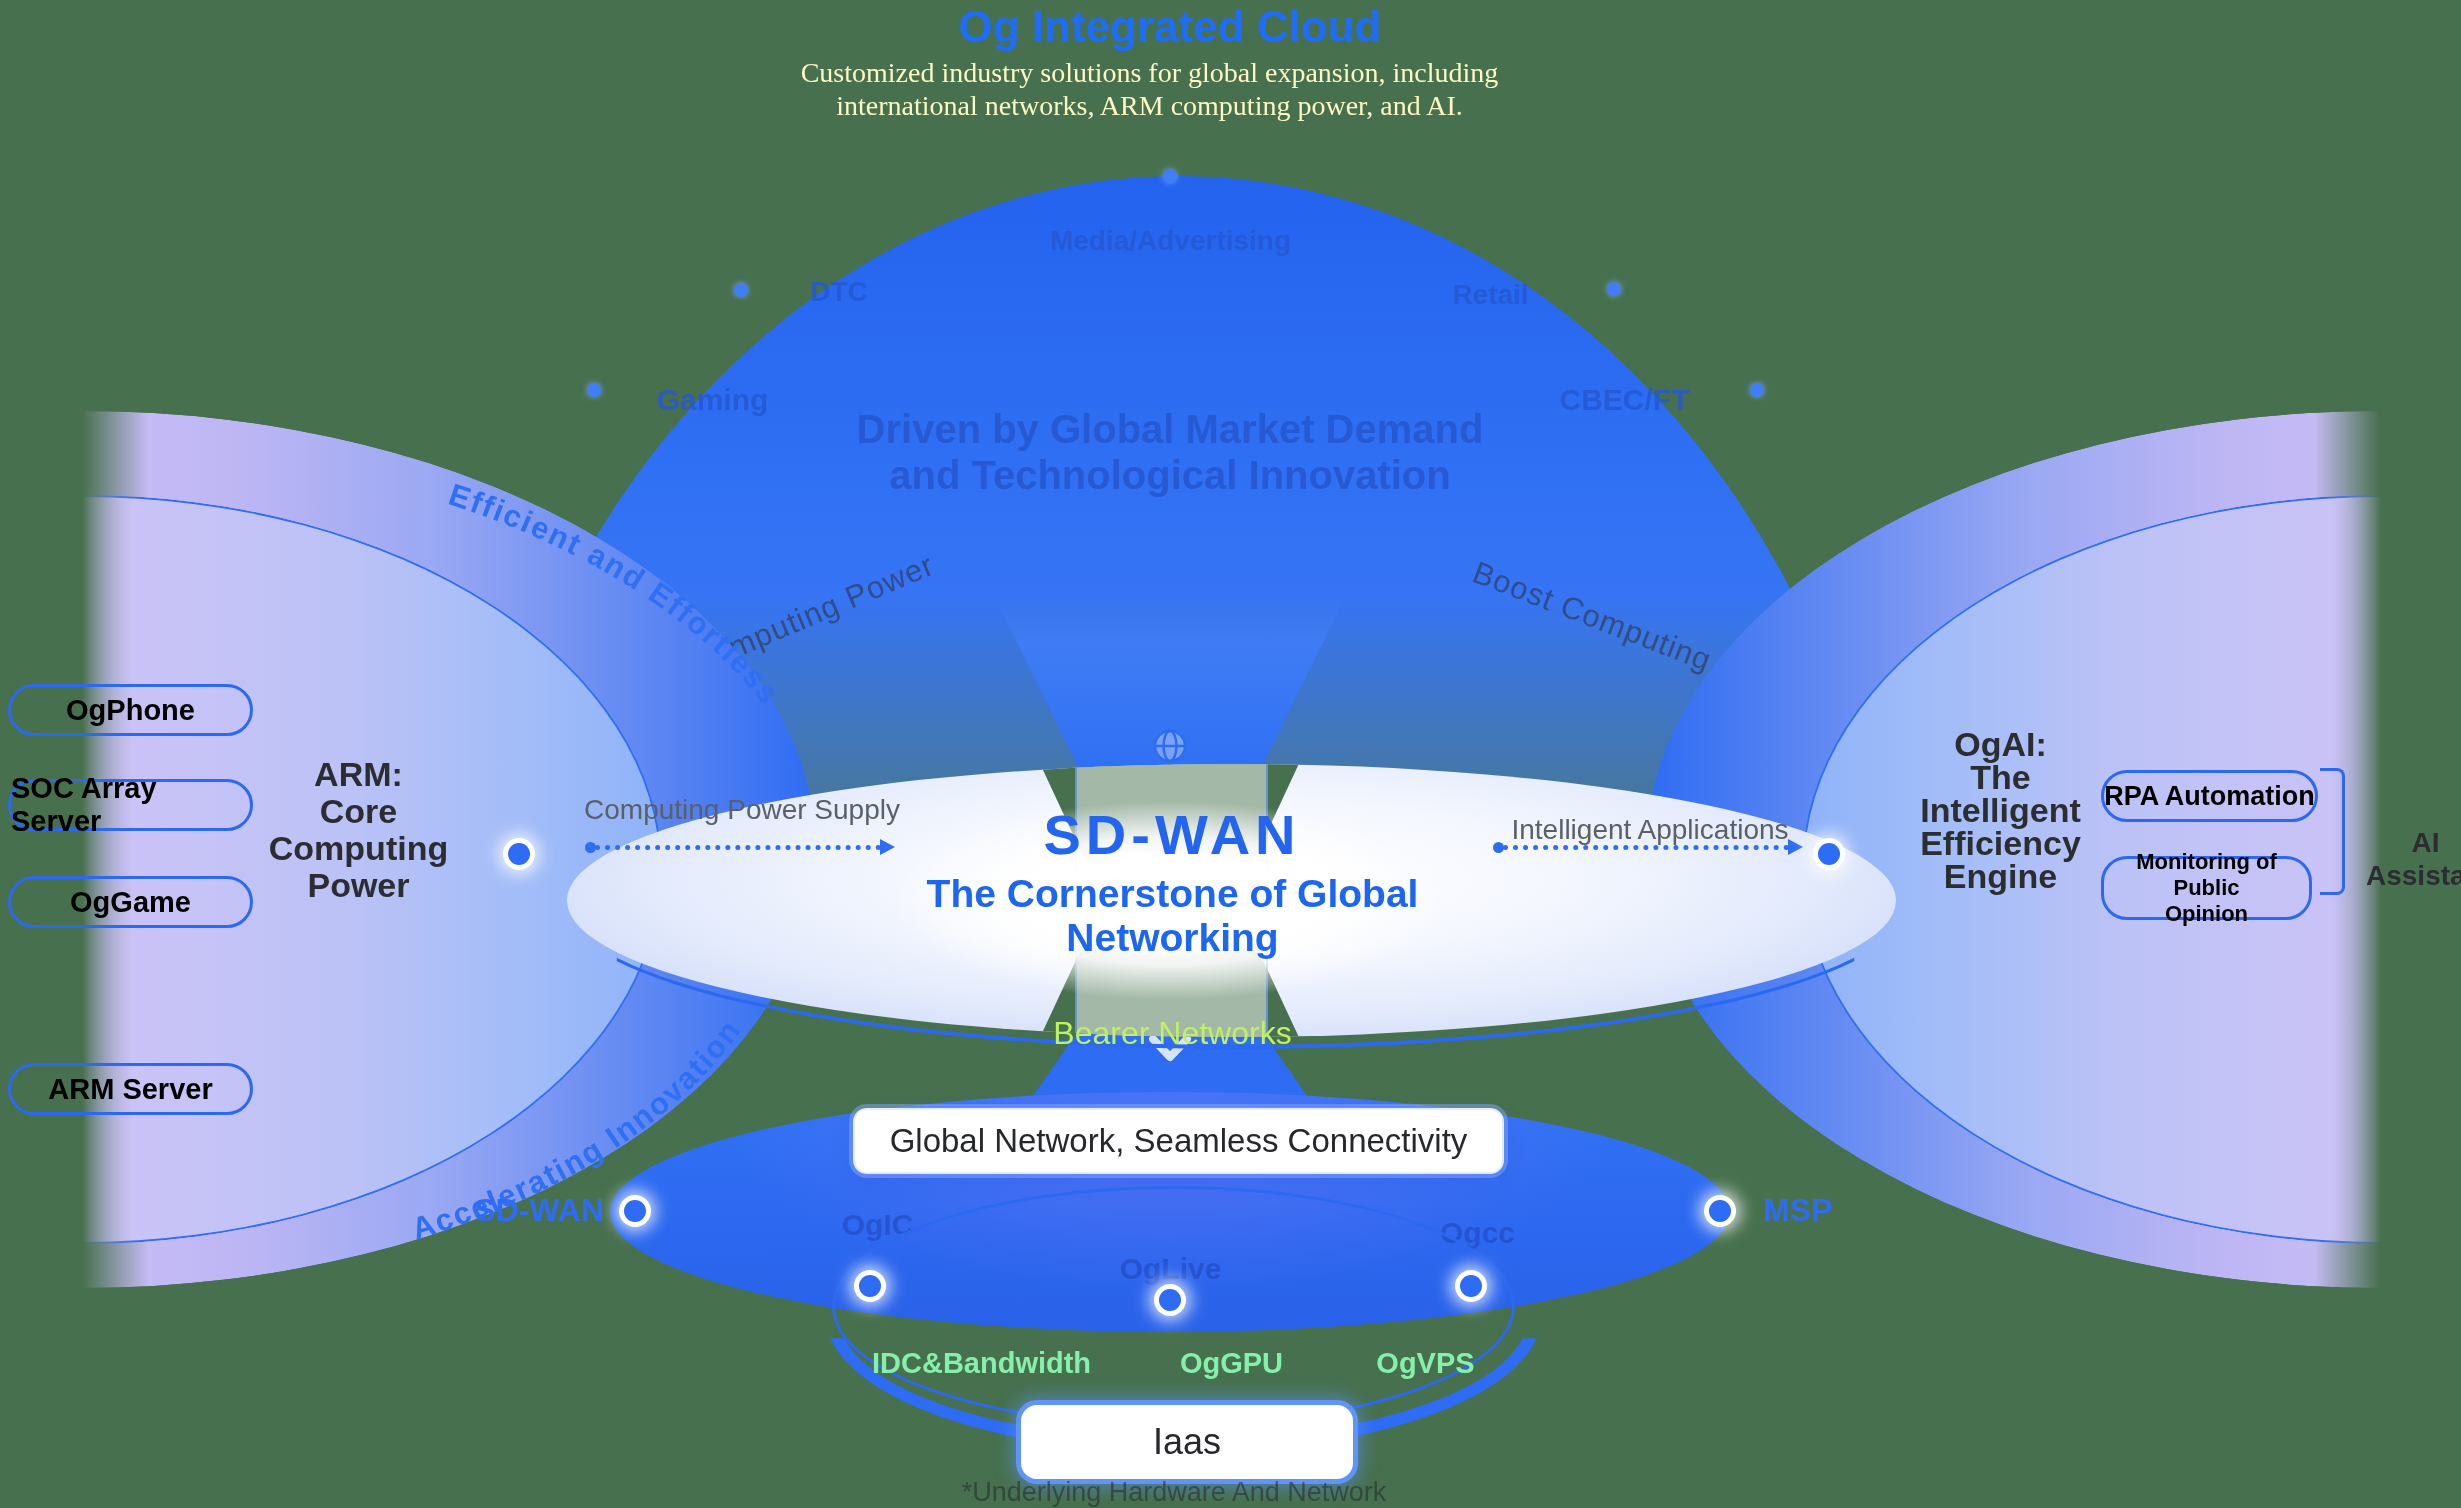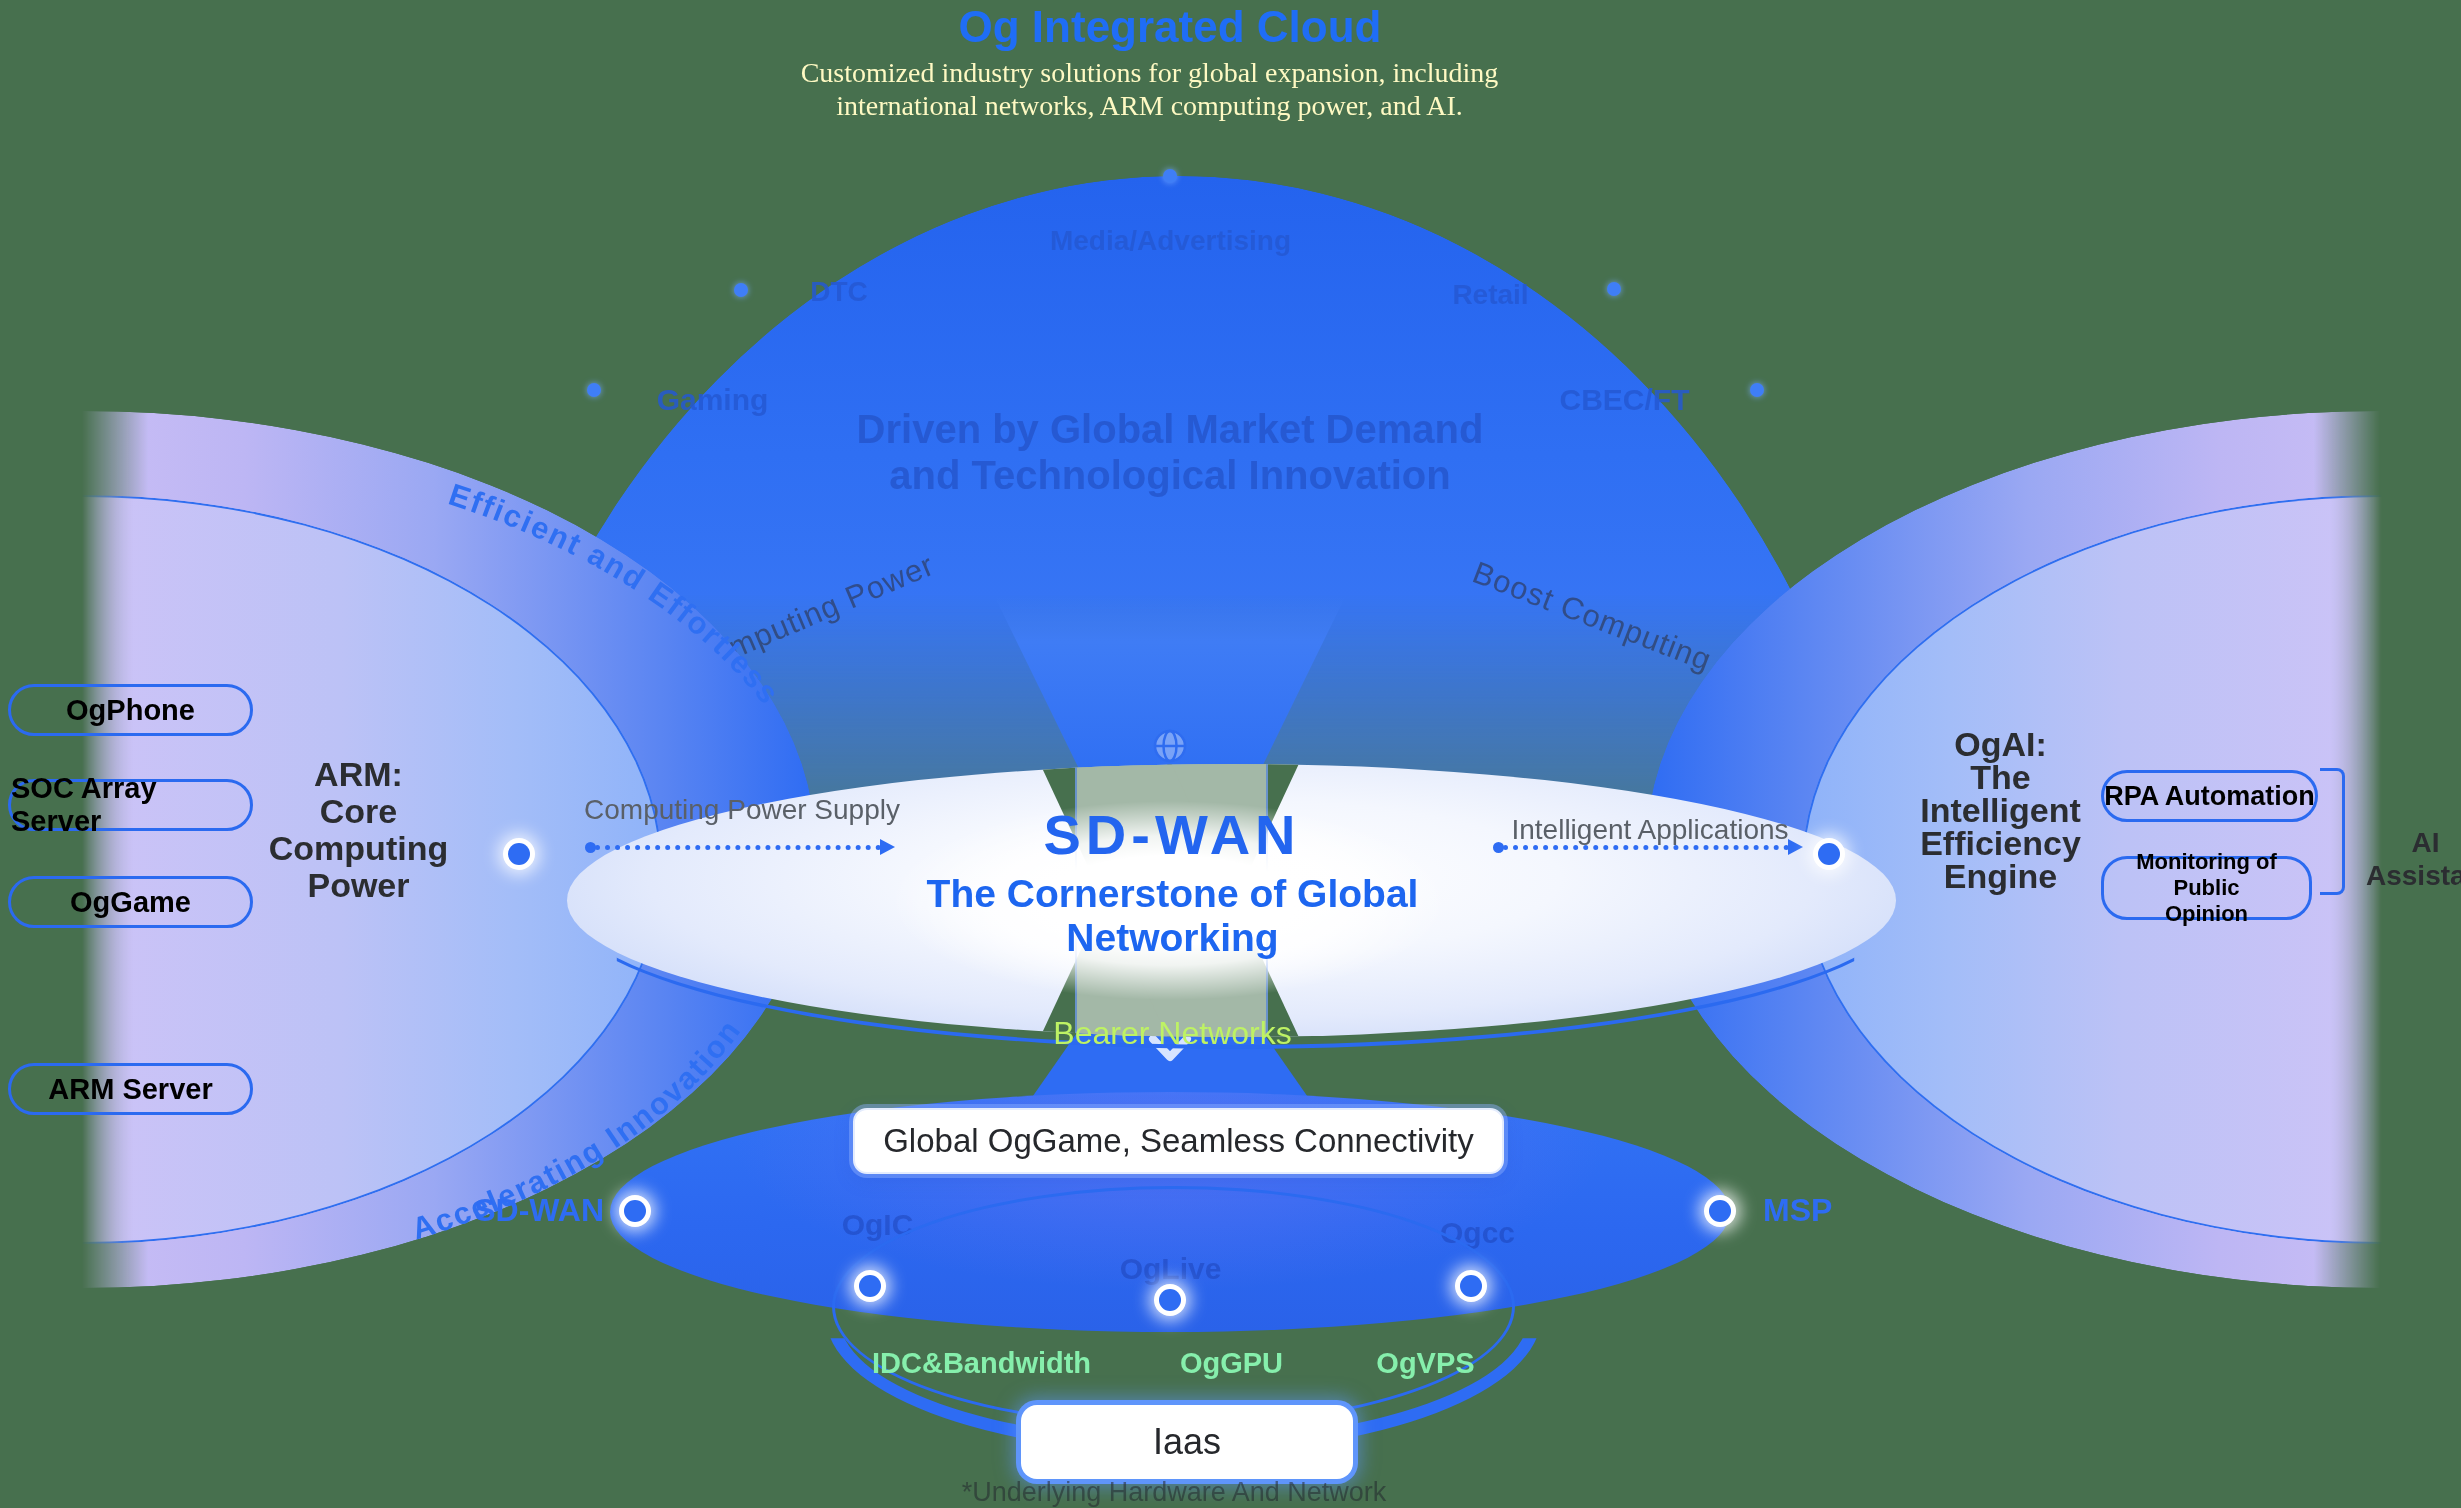--- a/index.html
+++ b/index.html
@@ -188,21 +188,21 @@
     <div class="line"></div>
     <div class="head"></div>
   </div>
   <div class="abs ctr" id="sdwan-title">SD-WAN</div>
   <div class="abs ctr" id="sdwan-sub">The Cornerstone of Global Networking</div>
   <div class="abs ctr" id="bearer">Bearer Networks</div>
 
   <div class="abs donut" style="left:508px;top:843px;"></div>
   <div class="abs donut" style="left:1818px;top:843px;"></div>
 
-  <div class="abs" id="banner">Global OgGame, Seamless Connectivity</div>
+  <div class="abs" id="banner">Global Network, Seamless Connectivity</div>
 
   <div class="abs" id="ring"></div>
   <div class="abs" id="ring-thick"></div>
   <div class="abs ctr ring-label" style="left:872px;top:1347px;width:219px;">IDC&amp;Bandwidth</div>
   <div class="abs ctr ring-label" style="left:1142px;top:1347px;width:179px;">OgGPU</div>
   <div class="abs ctr ring-label" style="left:1336px;top:1347px;width:179px;">OgVPS</div>
 
   <div class="abs band-label" style="left:445px;top:1192px;width:159px;text-align:right;">SD-WAN</div>
   <div class="abs band-label" style="left:1763px;top:1192px;width:119px;">MSP</div>
   <div class="abs donut" style="left:624px;top:1200px;"></div>

